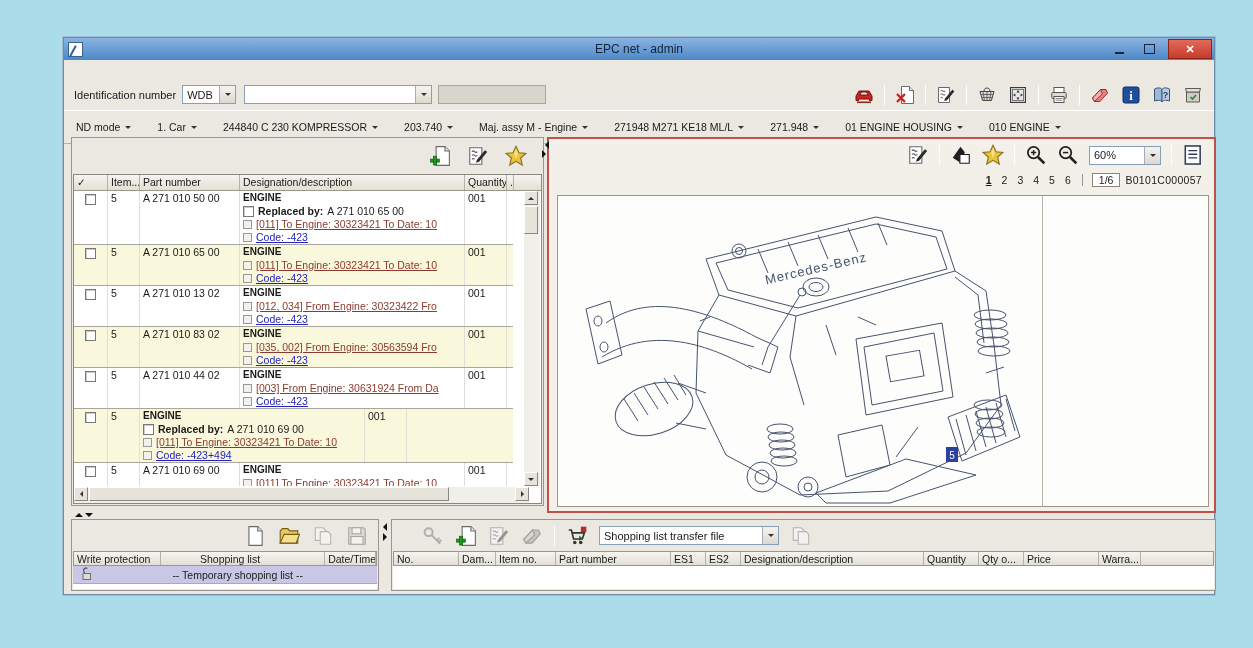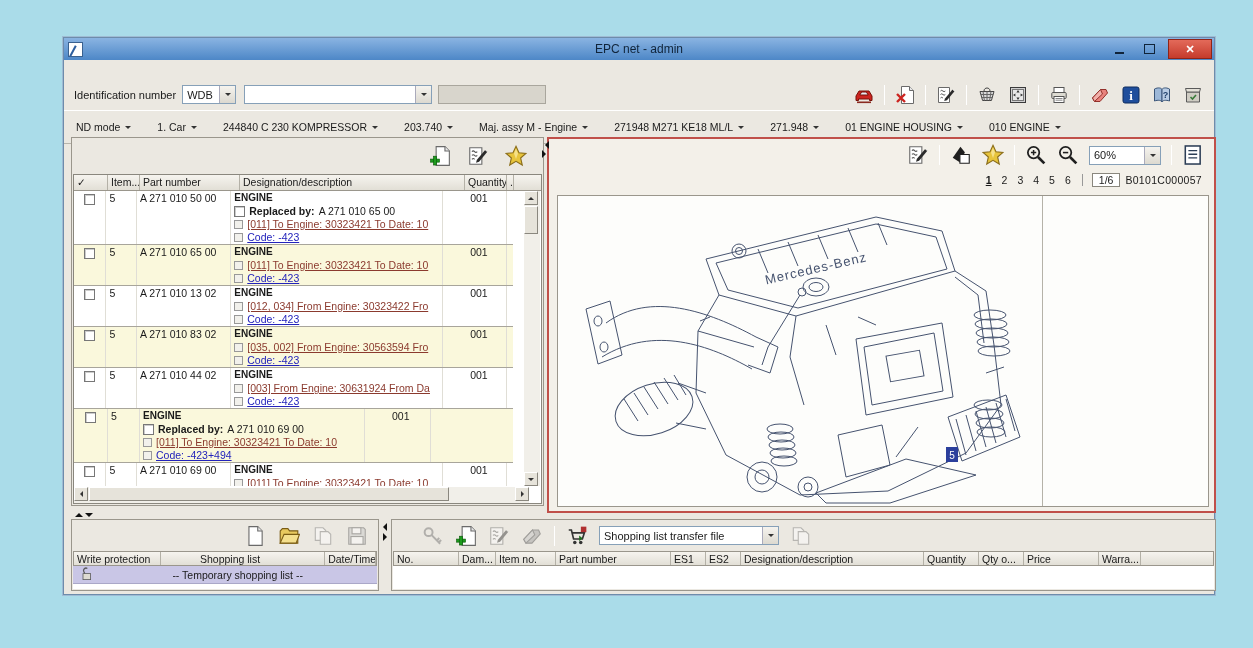--- a/index.html
+++ b/index.html
@@ -49,21 +49,21 @@
   .phead { display:flex; height:16px; background:linear-gradient(#f6f4ef,#e2dfd6); border-bottom:1px solid #9a968c; font-size:10.5px; }
   .phc { border-right:1px solid #b4b1a7; padding:1px 3px; overflow:hidden; white-space:nowrap; }
   .pbody { position:absolute; left:0; top:16px; width:439px; height:295px; overflow:hidden; }
   .prow { display:flex; border-bottom:1px solid #a8a59b; background:#fff; }
   .prow.shade { background:#faf8dc; }
   .pc { padding:1px 3px; border-right:1px solid #e0ded6; overflow:hidden; font-size:10.5px; line-height:12px; }
   .pc.cb-col { width:34px; display:flex; align-items:flex-start; padding-top:3px; justify-content:center;}
   .pc.item-col { width:32px; }
   .pc.part-col { width:100px; }
   .pc.desc-col { width:225px; }
-  .pc.qty-col { width:42px;margin-left:24px; }
+  .pc.qty-col { width:42px; }
   .pc.dots-col { width:6px; border-right:none;}
   .checkbox { width:11px; height:11px; background:#fff; border:1px solid #777; box-shadow:inset 1px 1px 0 #ccc; }
   .grp { font-weight:bold; font-size:10px; }
   .subline { display:flex; align-items:center; gap:4px; margin-top:1px; }
   .mini-doc { width:9px; height:9px; background:#f2f1ec; border:1px solid #999; flex:none; }
   .rb-label { font-weight:bold; }
   a.lnk { text-decoration:underline; cursor:pointer; white-space:nowrap; }
   a.lnk.info { color:#8b3a2e; }
   a.lnk.code { color:#2323bb; }
 

